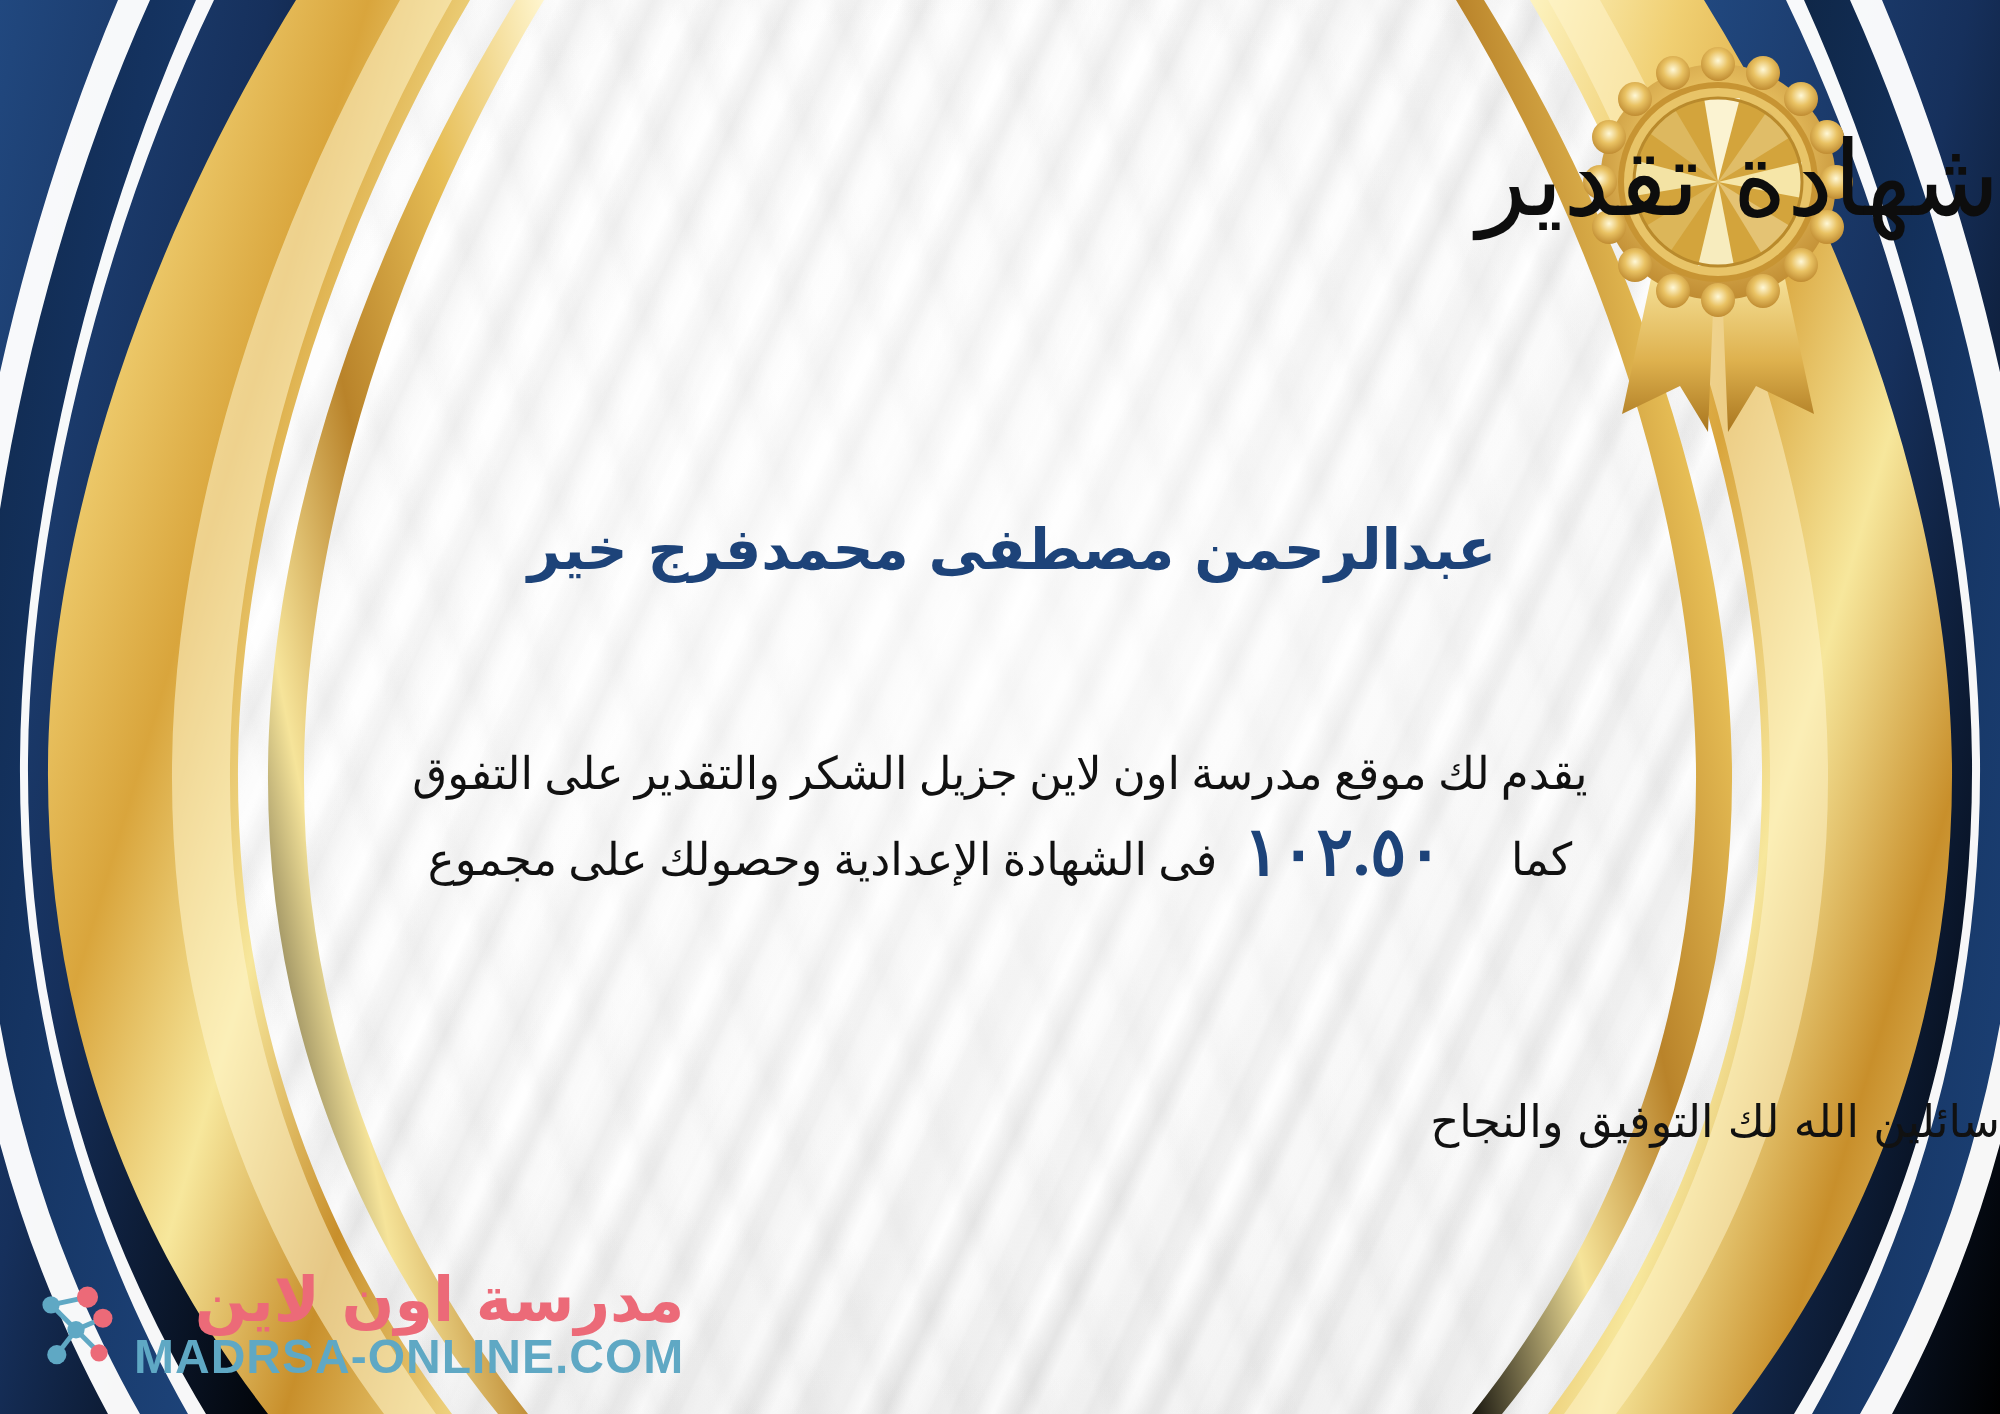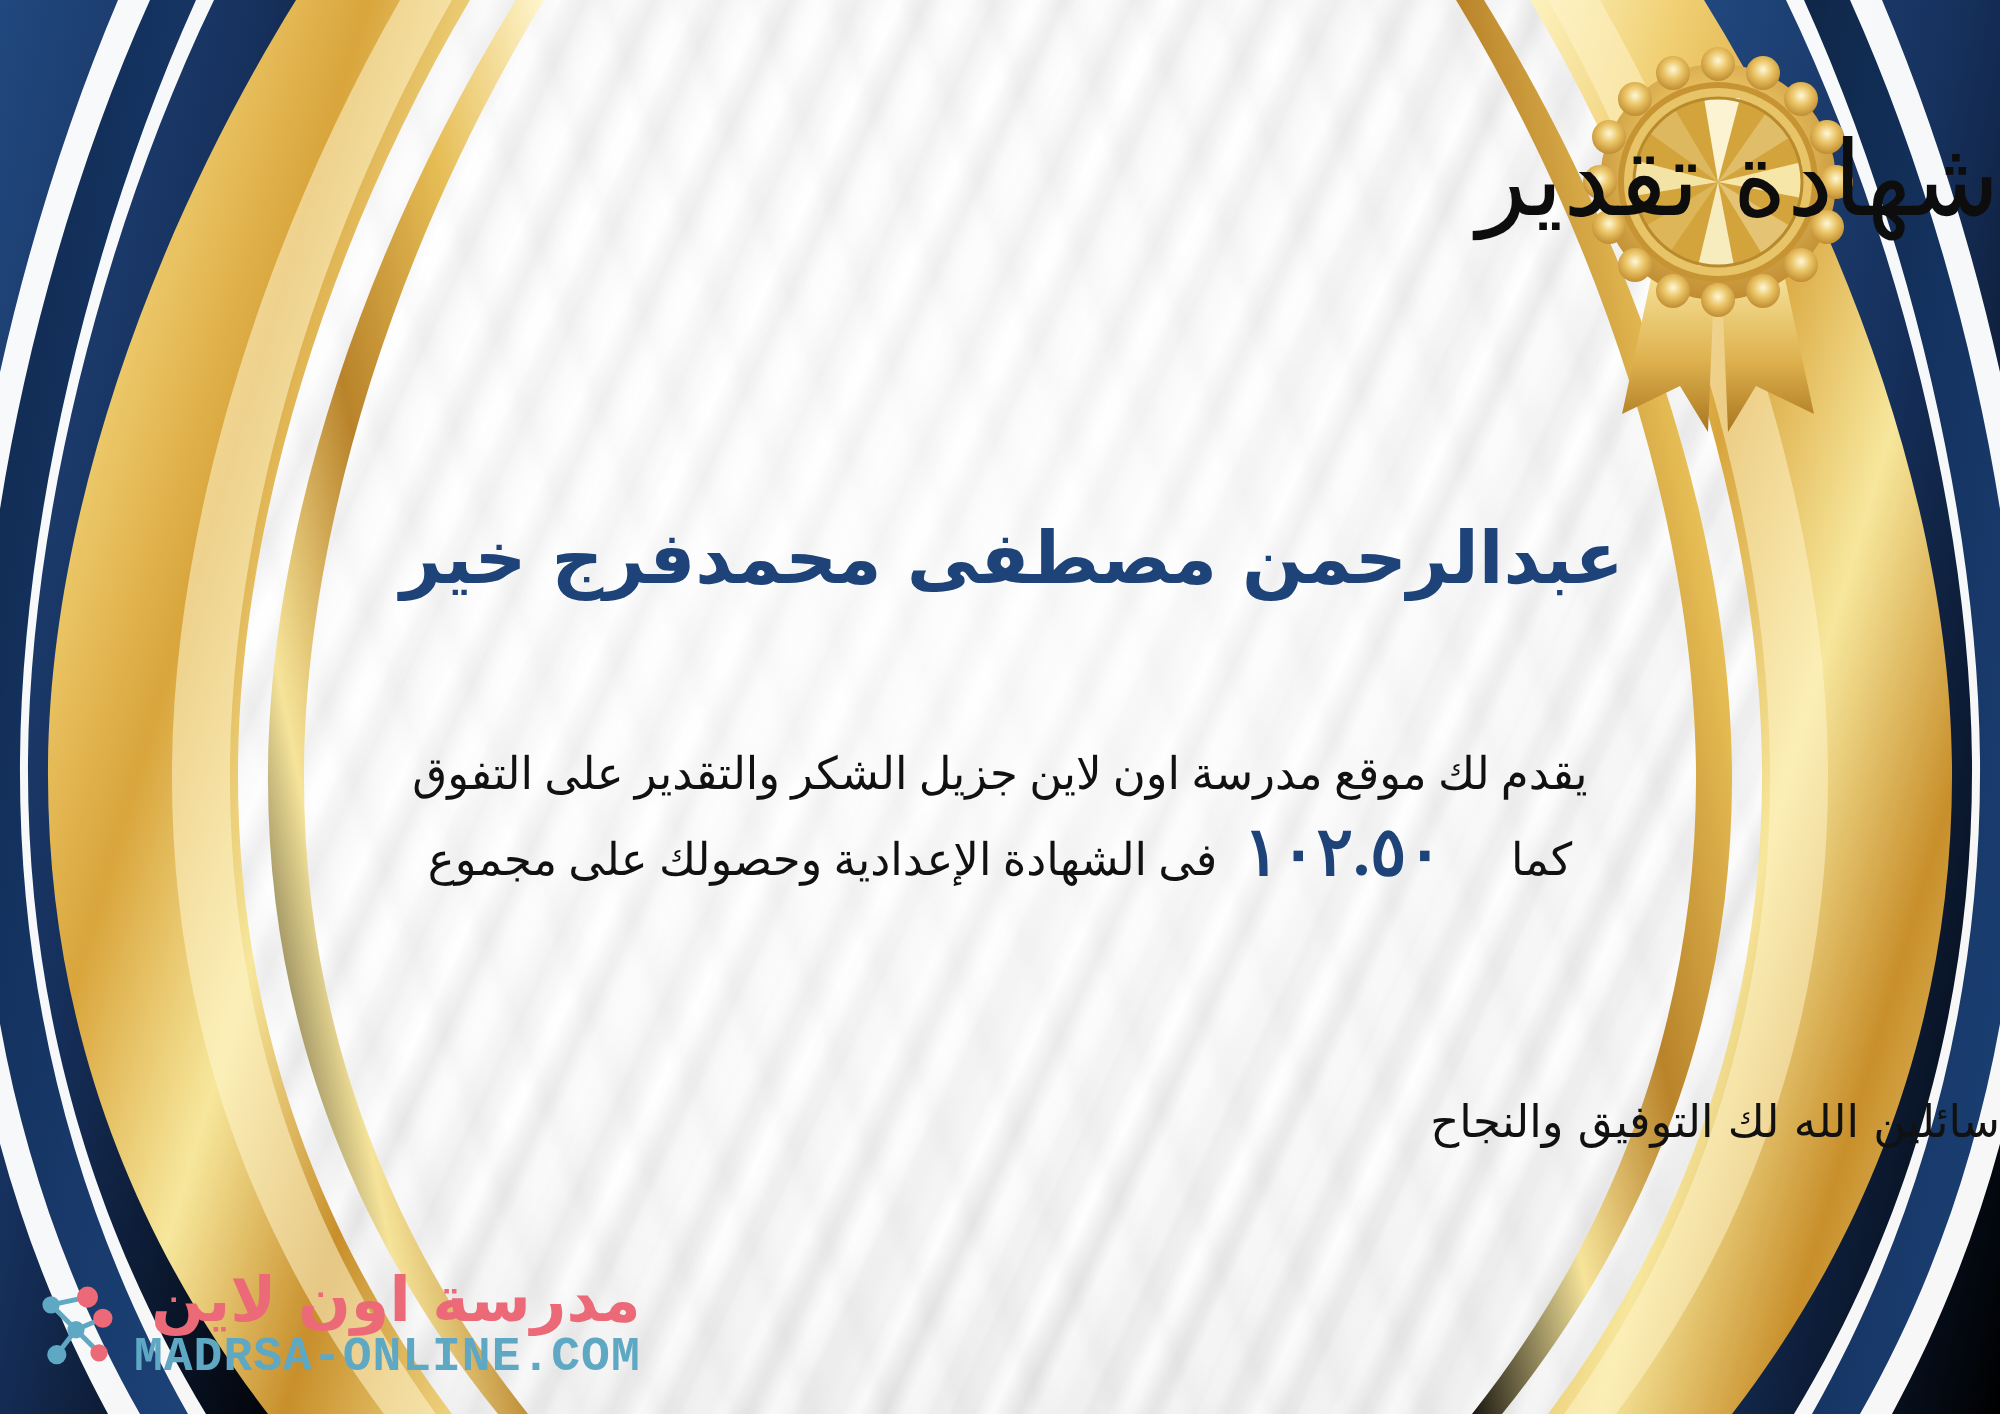--- a/index.html
+++ b/index.html
@@ -57,21 +57,21 @@
     font-weight:400;
     letter-spacing:-1px;
     color:#0d0d0d;
     font-family:"DejaVu Sans","Liberation Sans",sans-serif;
   }
 
   .name{
     position:absolute;
     top:516px;left:0;right:0;
     text-align:center;
-    font-size:72px;
+    font-size:57px;
     font-weight:700;
     color:#1d4379;
     letter-spacing:0px;
     margin-left:24px;
   }
 
   .body{
     position:absolute;
     top:735px;
     left:40px;right:40px;
@@ -107,21 +107,21 @@
     direction:rtl;
   }
   .logo-texts{display:flex;flex-direction:column;align-items:flex-start;justify-content:center;}
   .logo-ar{
     font-size:62px;font-weight:700;color:#ec6a78;line-height:1.05;
     letter-spacing:-1px;
   }
   .logo-en{
     font-size:48px;font-weight:700;color:#5fa8c4;line-height:1.05;
     letter-spacing:1px;direction:ltr;
-    font-family:Liberation Mono, monospace;
+    font-family:Liberation Sans, sans-serif;
   }
   .logo-mark{width:96px;height:96px;flex:0 0 96px;}
 </style>
 </head>
 <body>
 
 <div id="cert">
 
   <div class="paper"></div>
   <div class="paper2"></div>

